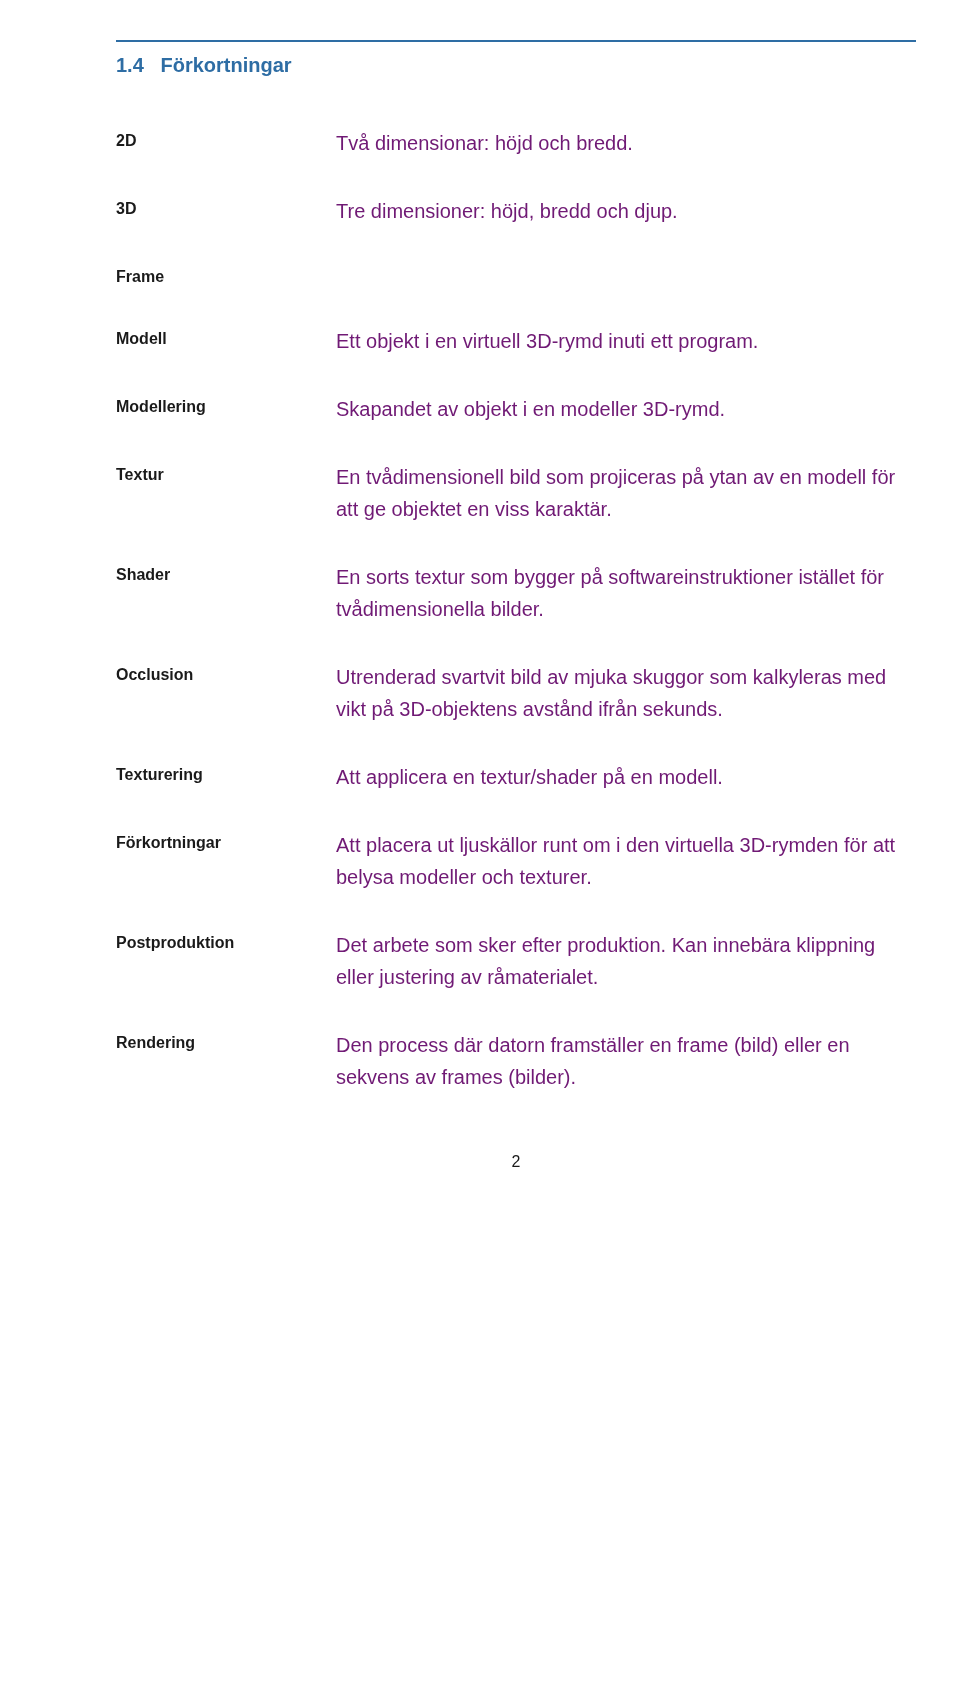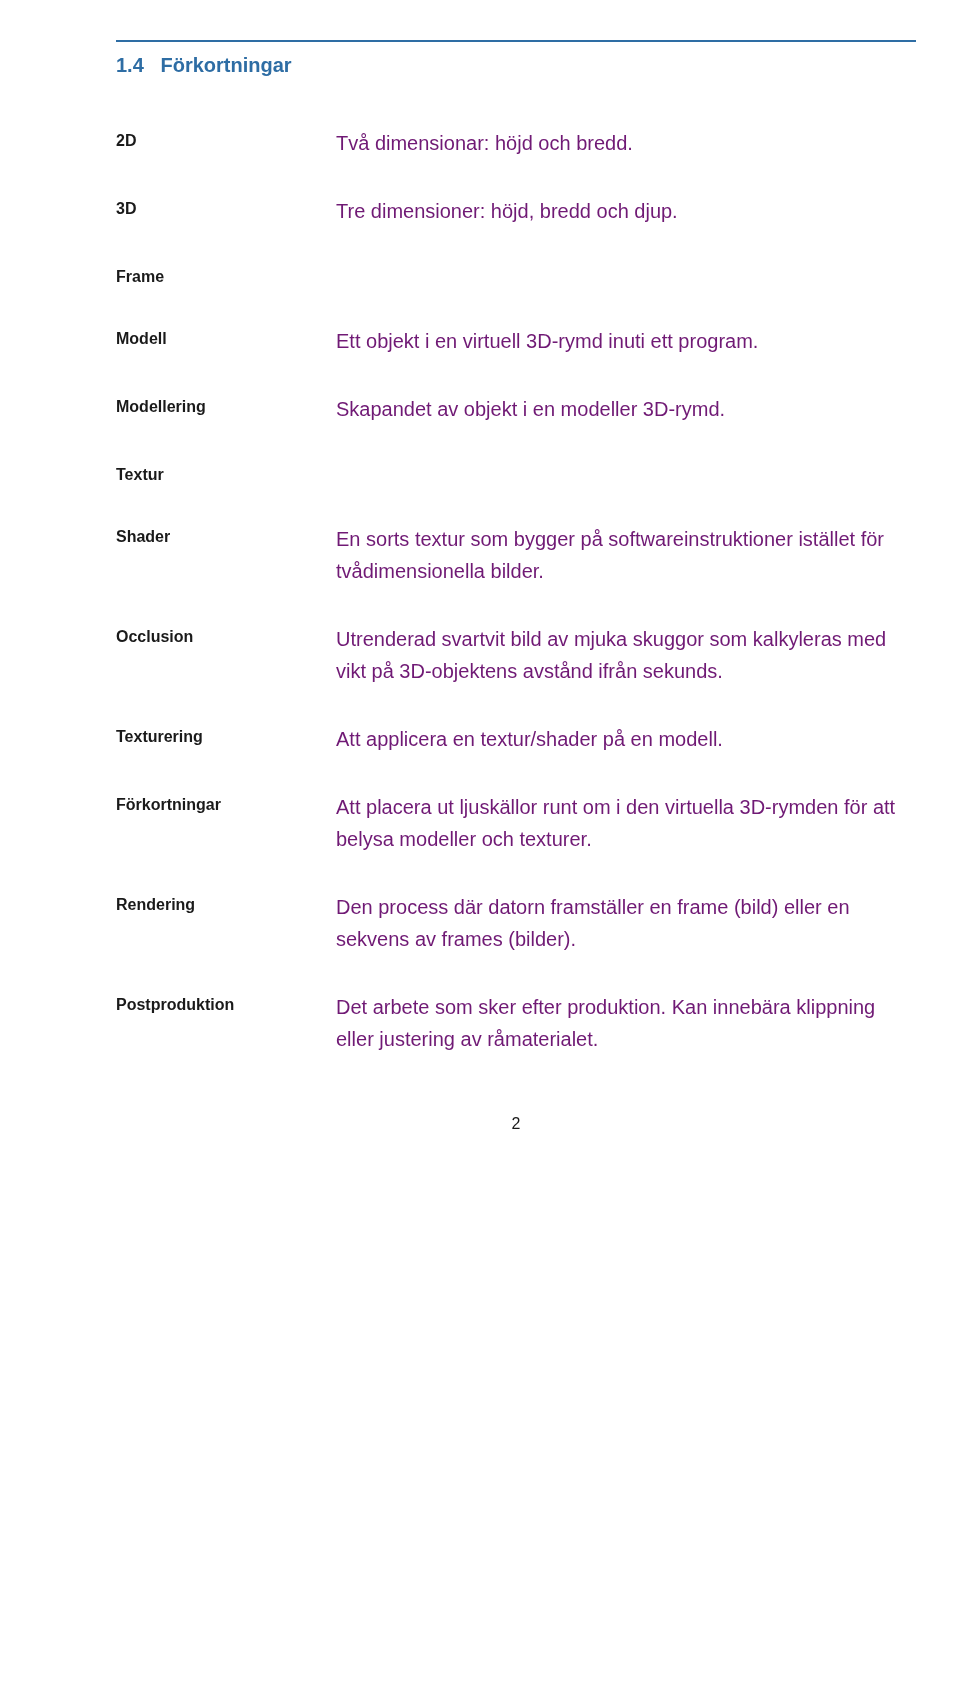--- a/index.html
+++ b/index.html
@@ -94,42 +94,43 @@
       <div class="glossary-row">
         <div class="glossary-term">Modell</div>
         <div class="glossary-definition">Ett objekt i en virtuell 3D-rymd inuti ett program.</div>
       </div>
       <div class="glossary-row">
         <div class="glossary-term">Modellering</div>
         <div class="glossary-definition">Skapandet av objekt i en modeller 3D-rymd.</div>
       </div>
       <div class="glossary-row">
         <div class="glossary-term">Textur</div>
+        <div class="glossary-definition">En tvådimensionell bild som projiceras på ytan av en modell för att ge objektet en viss karaktär.</div>
       </div>
       <div class="glossary-row">
         <div class="glossary-term">Shader</div>
         <div class="glossary-definition">En sorts textur som bygger på softwareinstruktioner istället för tvådimensionella bilder.</div>
       </div>
       <div class="glossary-row">
         <div class="glossary-term">Occlusion</div>
         <div class="glossary-definition">Utrenderad svartvit bild av mjuka skuggor som kalkyleras med vikt på 3D-objektens avstånd ifrån sekunds.</div>
       </div>
       <div class="glossary-row">
         <div class="glossary-term">Texturering</div>
         <div class="glossary-definition">Att applicera en textur/shader på en modell.</div>
       </div>
       <div class="glossary-row">
         <div class="glossary-term">Förkortningar</div>
         <div class="glossary-definition">Att placera ut ljuskällor runt om i den virtuella 3D-rymden för att belysa modeller och texturer.</div>
       </div>
       <div class="glossary-row">
+        <div class="glossary-term">Postproduktion</div>
+        <div class="glossary-definition">Det arbete som sker efter produktion. Kan innebära klippning eller justering av råmaterialet.</div>
+      </div>
+      <div class="glossary-row">
         <div class="glossary-term">Rendering</div>
         <div class="glossary-definition">Den process där datorn framställer en frame (bild) eller en sekvens av frames (bilder).</div>
-      </div>
-      <div class="glossary-row">
-        <div class="glossary-term">Postproduktion</div>
-        <div class="glossary-definition">Det arbete som sker efter produktion. Kan innebära klippning eller justering av råmaterialet.</div>
       </div>
     </div>
 
   <div class="page-number">2</div>
 
 </div>
 
 </body></html>

